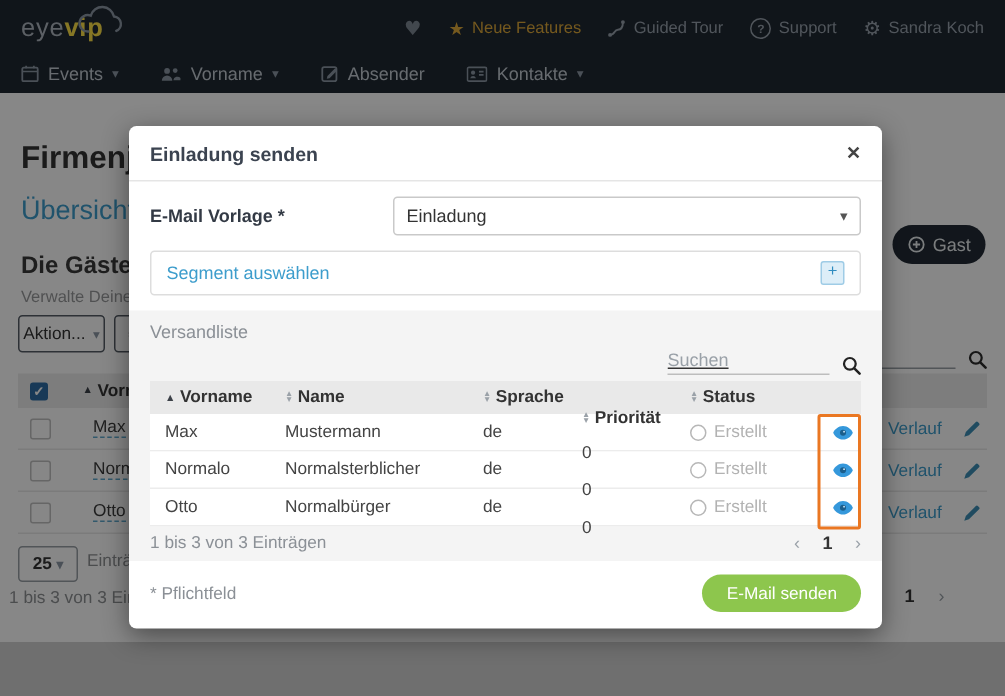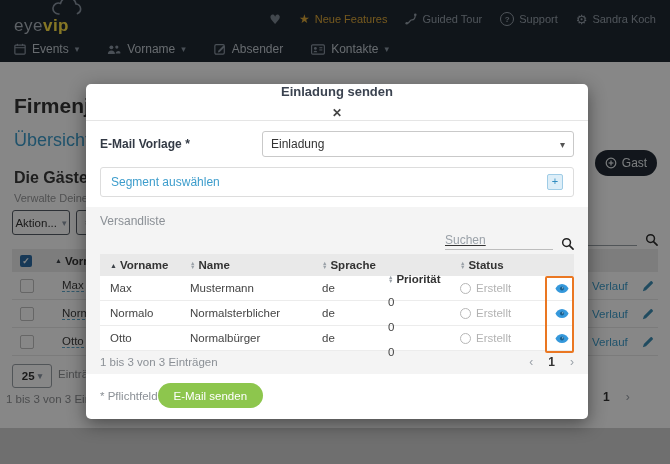--- a/index.html
+++ b/index.html
@@ -1,21 +1,21 @@
 <!DOCTYPE html>
 <html style="--topbar_bg: #1f2831; --link_blue: #3d9dcc; --eye_blue: #3598db; --accent_orange: #ea7722; --button_green: #8dc64d; --star_gold: #dda83a;"><head>
 <meta charset="utf-8">
 <style>
   html,body{margin:0;padding:0;}
   body{font-family:"Liberation Sans",sans-serif;background:#555;}
   .screen{position:relative;width:670px;height:464px;overflow:hidden;background:#fff;}
 
   
   .topbar{position:absolute;top:0;left:0;right:0;height:62px;background:var(--topbar_bg);}
-  .topbar-row1{height:34px;display:flex;justify-content:space-between;padding:2px 14px 0;}
+  .topbar-row1{height:34px;display:flex;align-items:center;justify-content:space-between;padding:2px 14px 0;}
   .logo{display:flex;align-items:flex-end;cursor:pointer;position:relative;}
   .logo .lg-light{font-size:17px;font-weight:300;color:#aeb6bf;letter-spacing:.5px;}
   .logo .lg-bold{font-size:17px;font-weight:800;color:#fde047;letter-spacing:.5px;}
   .logo svg{position:absolute;right:-16px;top:-7px;}
   .utils{display:flex;align-items:center;gap:18px;font-size:11px;color:#97a1ac;}
   .util{display:flex;align-items:center;gap:5px;cursor:pointer;white-space:nowrap;}
   .util.gold{color:var(--star_gold);}
   .glyph{font-family:"DejaVu Sans",sans-serif;line-height:1;}
   .heart{font-size:13px;color:#7e8893;}
   .star{font-size:12px;color:var(--star_gold);}
@@ -54,21 +54,21 @@
   .size-select{position:absolute;top:302px;left:12px;width:38px;height:22px;border:1px solid #9aa0a6;border-radius:3px;background:#fff;font-size:11.5px;font-weight:700;color:#333;display:flex;align-items:center;justify-content:center;gap:3px;cursor:pointer;}
   .entries-lbl{position:absolute;top:306px;left:58px;font-size:11.5px;color:#8f9194;white-space:nowrap;}
   .bg-info{position:absolute;top:331px;left:6px;font-size:11.5px;color:#8f9194;white-space:nowrap;}
   .bg-pager{position:absolute;top:328px;left:583px;display:flex;align-items:center;gap:16px;font-size:12px;color:#9aa1a8;}
   .bg-pager .cur{color:#333;font-weight:700;}
   .footer-strip{position:absolute;top:428px;left:0;right:0;height:36px;background:#d2d2d2;}
 
   
   .overlay{position:absolute;inset:0;background:rgba(0,0,0,0.47);z-index:5;}
   .modal{position:absolute;z-index:10;left:86px;top:84px;width:502px;background:#fff;border-radius:5px;box-shadow:0 5px 18px rgba(0,0,0,.45);}
-  .m-head{height:36px;display:flex;align-items:center;justify-content:space-between;padding:0 14px;border-bottom:1px solid #e5e5e5;flex-direction:column;}
+  .m-head{height:36px;display:flex;align-items:center;justify-content:space-between;padding:0 14px;border-bottom:1px solid #e5e5e5;}
   .m-title{font-size:13px;font-weight:700;color:#3b4350;}
   .m-close{font-size:12px;color:#444;cursor:pointer;font-weight:700;}
   .m-form{padding:10px 14px 0;}
   .form-row{display:flex;align-items:center;}
   .form-label{flex:0 0 162px;font-size:12px;font-weight:700;color:#333a45;}
   .select{flex:1;height:24px;border:1px solid #c9c9c9;border-radius:3px;position:relative;display:flex;align-items:center;padding:0 8px;font-size:12px;color:#333;cursor:pointer;background:#fff;}
   .select .caret{position:absolute;right:8px;color:#555;font-size:10px;}
   .segment-box{margin-top:10px;height:28px;border:1px solid #ddd;border-radius:3px;display:flex;align-items:center;justify-content:space-between;padding:0 10px;}
   .segment-link{font-size:12px;color:var(--link_blue);cursor:pointer;}
   .plus-square{width:14px;height:14px;background:#ddeef8;border:1px solid #9fcce6;border-radius:2px;color:#2f8cc0;font-size:11px;line-height:12px;text-align:center;cursor:pointer;}
@@ -89,21 +89,21 @@
   .c-eye{width:25px;justify-content:center;color:var(--eye_blue);cursor:pointer;}
   .sort-both{display:inline-flex;flex-direction:column;font-size:5.5px;line-height:4.5px;color:#9aa1a8;margin-right:3px;}
   .status-dot{width:9px;height:9px;border:1px solid #b7b7b7;border-radius:50%;display:inline-block;margin-right:5px;}
   .c-status em{font-style:normal;color:#b2b2b2;}
   .hl-rect{position:absolute;top:22px;right:0;width:25px;height:73px;border:2px solid var(--accent_orange);border-radius:2px;pointer-events:none;}
   .m-inforow{margin-top:4px;display:flex;align-items:center;justify-content:space-between;}
   .m-info{font-size:11.5px;color:#8b9096;}
   .m-pager{display:flex;align-items:center;gap:15px;font-size:12px;color:#9aa1a8;}
   .m-pager .cur{color:#333;font-weight:700;}
   .m-pager span{cursor:pointer;}
-  .m-foot{padding:9px 14px 11px;display:flex;align-items:center;justify-content:flex-start;}
+  .m-foot{padding:9px 14px 11px;display:flex;align-items:center;justify-content:space-between;}
   .req-note{font-size:11.5px;color:#8b9096;}
   .btn-green{height:25px;padding:0 16px;border:none;border-radius:13px;background:var(--button_green);color:#fff;font-size:11.5px;font-weight:400;cursor:pointer;}
 </style>
 </head>
 <body>
 
 <div class="screen">
 
   <header class="topbar">
     <div class="topbar-row1">

